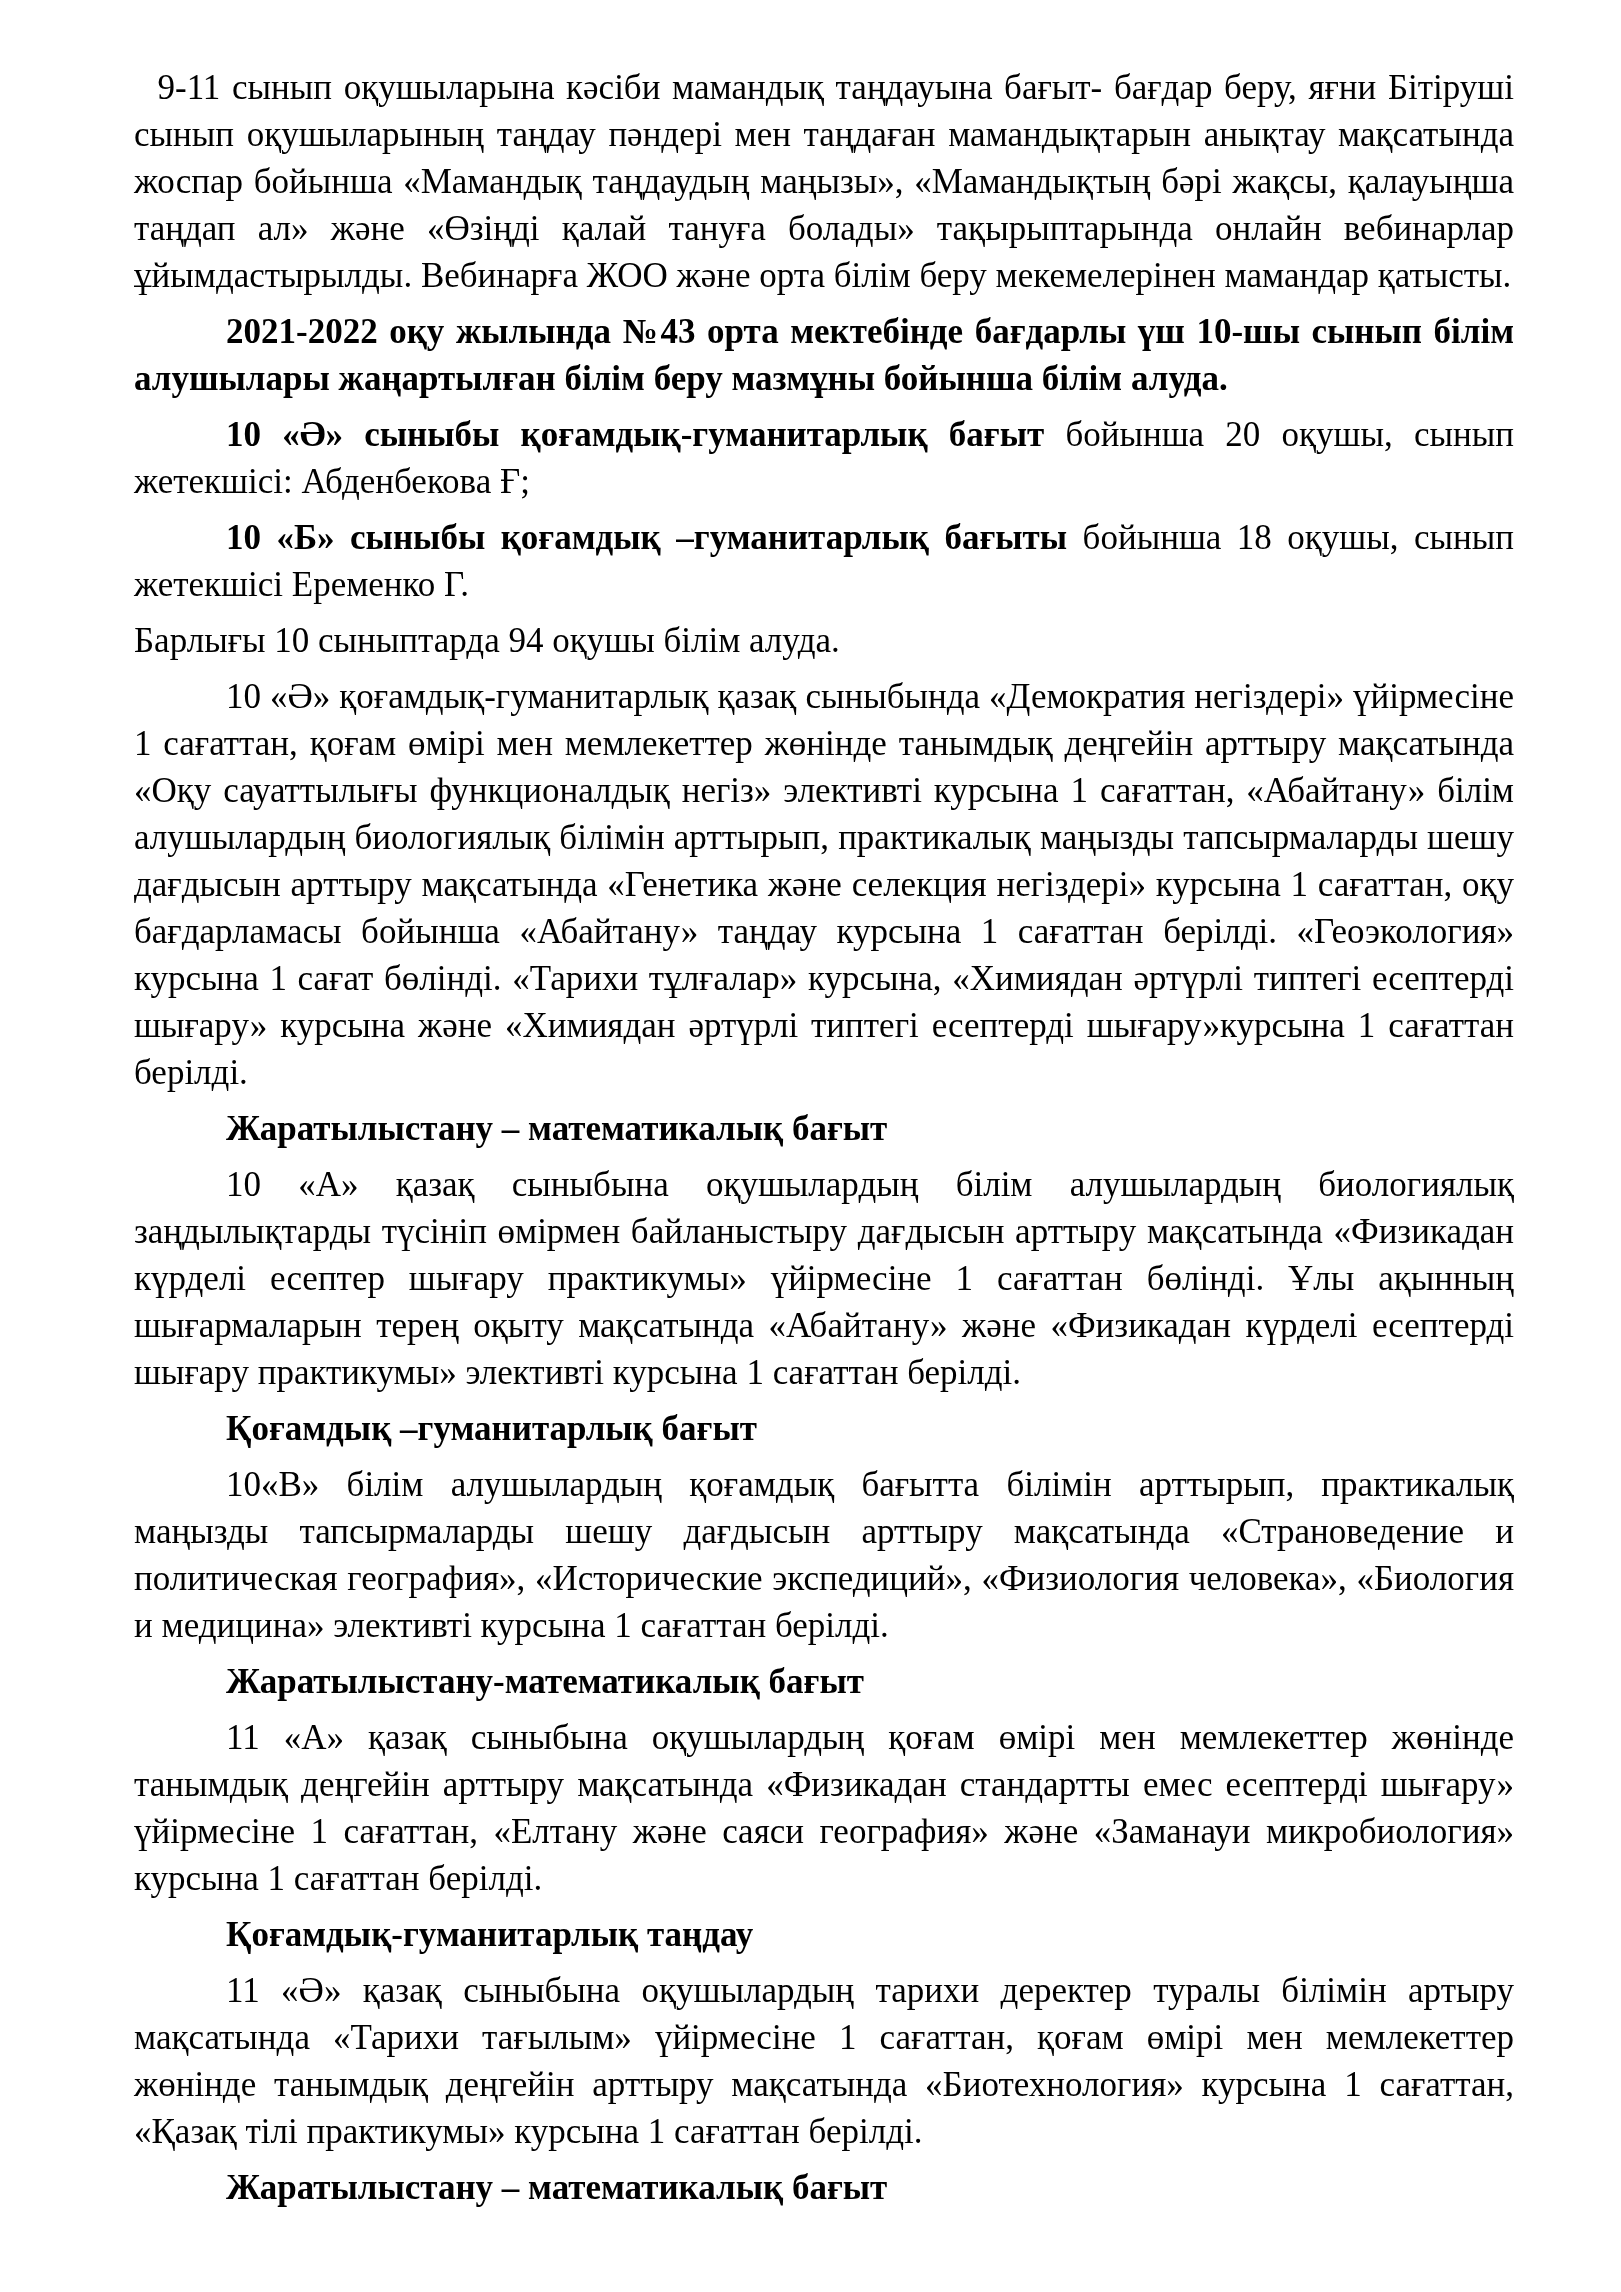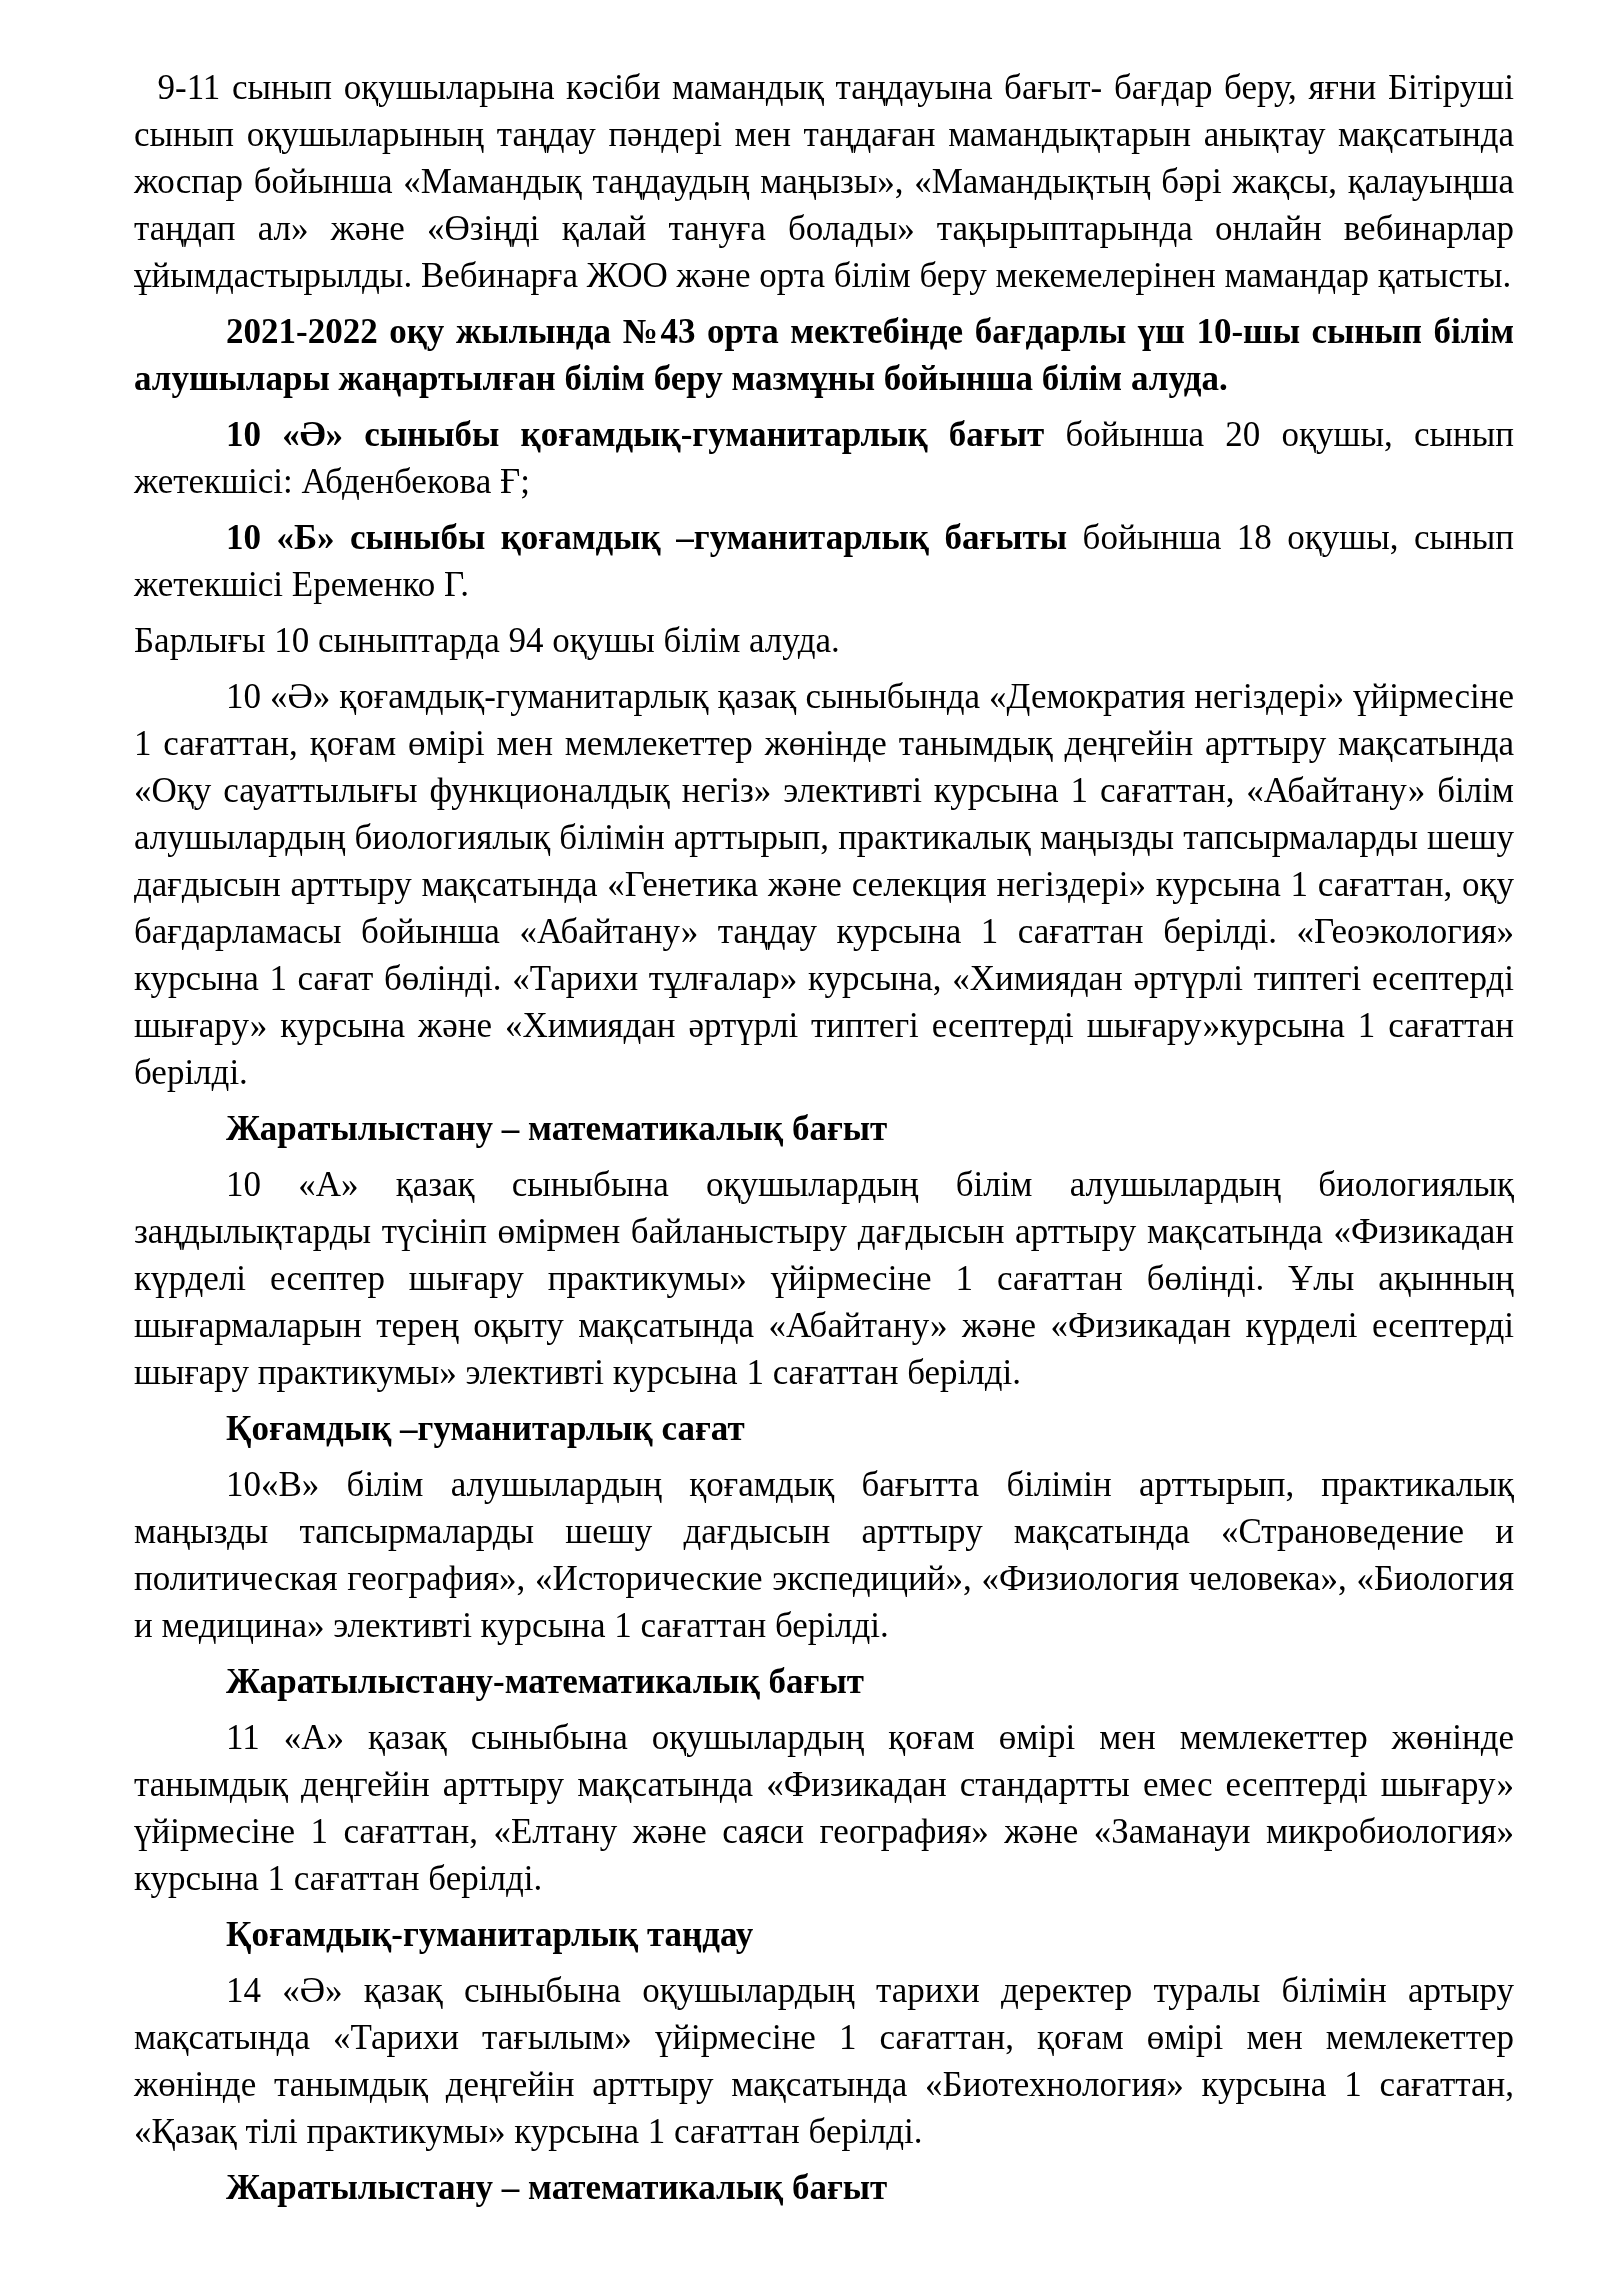--- a/index.html
+++ b/index.html
@@ -36,21 +36,21 @@
 
 <main class="page">
     <p class="para indent-small"><span>9-11 сынып оқушыларына кәсіби мамандық таңдауына бағыт- бағдар беру, яғни Бітіруші сынып оқушыларының таңдау пәндері мен таңдаған мамандықтарын анықтау мақсатында  жоспар бойынша «Мамандық таңдаудың маңызы», «Мамандықтың бәрі жақсы, қалауыңша таңдап ал» және «Өзіңді қалай тануға болады» тақырыптарында онлайн вебинарлар ұйымдастырылды. Вебинарға ЖОО және орта білім беру мекемелерінен мамандар қатысты.</span></p>
     <p class="para indent-tab"><b>2021-2022 оқу жылында №43 орта мектебінде бағдарлы үш 10-шы сынып білім алушылары жаңартылған білім беру мазмұны бойынша білім алуда.</b></p>
     <p class="para indent-tab"><b>10 «Ә» сыныбы қоғамдық-гуманитарлық бағыт</b><span> бойынша 20 оқушы, сынып жетекшісі: Абденбекова Ғ;</span></p>
     <p class="para indent-tab"><b>10 «Б» сыныбы қоғамдық –гуманитарлық бағыты</b><span> бойынша 18 оқушы, сынып жетекшісі Еременко Г.</span></p>
     <p class="para indent-none"><span>Барлығы 10 сыныптарда 94 оқушы білім алуда.</span></p>
     <p class="para indent-tab"><span>10 «Ә» қоғамдық-гуманитарлық  қазақ сыныбында «Демократия негіздері» үйірмесіне 1 сағаттан, қоғам өмірі мен мемлекеттер жөнінде танымдық деңгейін арттыру мақсатында «Оқу сауаттылығы функционалдық негіз» элективті курсына  1 сағаттан, «Абайтану»  білім алушылардың биологиялық білімін арттырып, практикалық маңызды тапсырмаларды шешу дағдысын арттыру мақсатында «Генетика және селекция негіздері» курсына 1 сағаттан, оқу бағдарламасы бойынша «Абайтану» таңдау курсына 1 сағаттан берілді. «Геоэкология» курсына 1 сағат бөлінді. «Тарихи тұлғалар» курсына, «Химиядан әртүрлі типтегі есептерді шығару» курсына  және «Химиядан әртүрлі типтегі есептерді шығару»курсына 1 сағаттан берілді.</span></p>
     <p class="para indent-tab"><b>Жаратылыстану – математикалық бағыт</b></p>
     <p class="para indent-tab"><span>10 «А» қазақ сыныбына оқушылардың білім алушылардың биологиялық заңдылықтарды түсініп өмірмен байланыстыру дағдысын арттыру мақсатында  «Физикадан күрделі есептер шығару практикумы» үйірмесіне 1 сағаттан бөлінді. Ұлы ақынның шығармаларын терең оқыту мақсатында «Абайтану» және «Физикадан күрделі есептерді шығару практикумы» элективті курсына 1 сағаттан берілді.</span></p>
-    <p class="para indent-tab"><b>Қоғамдық –гуманитарлық сағат</b></p>
+    <p class="para indent-tab"><b>Қоғамдық –гуманитарлық бағыт</b></p>
     <p class="para indent-tab"><span>10«В» білім алушылардың қоғамдық бағытта  білімін арттырып, практикалық маңызды тапсырмаларды шешу дағдысын арттыру мақсатында «Страноведение и политическая география», «Исторические экспедиций», «Физиология человека», «Биология и медицина» элективті курсына 1 сағаттан берілді.</span></p>
     <p class="para indent-tab"><b>Жаратылыстану-математикалық бағыт</b></p>
     <p class="para indent-tab"><span>11 «А» қазақ сыныбына оқушылардың қоғам өмірі мен мемлекеттер жөнінде танымдық деңгейін арттыру мақсатында «Физикадан стандартты емес есептерді шығару» үйірмесіне 1 сағаттан, «Елтану және саяси география» және «Заманауи микробиология» курсына 1 сағаттан берілді.</span></p>
     <p class="para indent-tab"><b>Қоғамдық-гуманитарлық таңдау</b></p>
-    <p class="para indent-tab"><span>14 «Ә» қазақ сыныбына оқушылардың тарихи деректер туралы білімін артыру мақсатында «Тарихи тағылым» үйірмесіне 1 сағаттан, қоғам өмірі мен мемлекеттер жөнінде танымдық деңгейін арттыру мақсатында «Биотехнология» курсына 1 сағаттан, «Қазақ тілі практикумы» курсына 1 сағаттан берілді.</span></p>
+    <p class="para indent-tab"><span>11 «Ә» қазақ сыныбына оқушылардың тарихи деректер туралы білімін артыру мақсатында «Тарихи тағылым» үйірмесіне 1 сағаттан, қоғам өмірі мен мемлекеттер жөнінде танымдық деңгейін арттыру мақсатында «Биотехнология» курсына 1 сағаттан, «Қазақ тілі практикумы» курсына 1 сағаттан берілді.</span></p>
     <p class="para indent-tab"><b>Жаратылыстану – математикалық бағыт</b></p>
   </main>
 
 
 </body></html>

